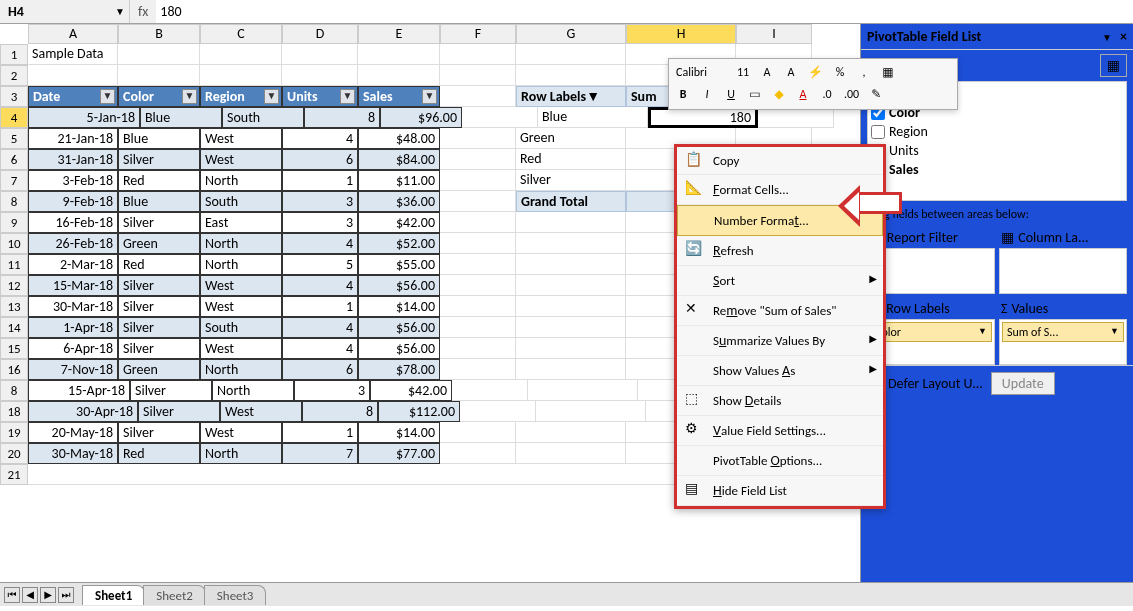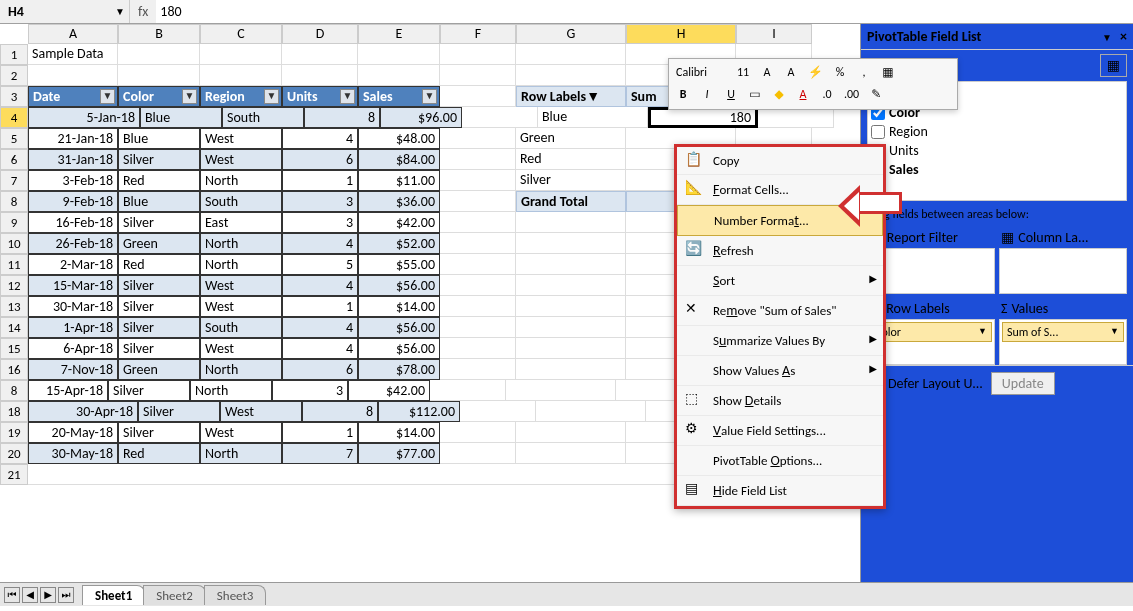--- a/index.html
+++ b/index.html
@@ -281,21 +281,21 @@
    <div class="cell bnd alt" style="width:82px">North</div>
    <div class="cell bnd alt ralign" style="width:76px">6</div>
    <div class="cell bnd alt ralign" style="width:82px">$78.00</div>
    <div class="cell" style="width:76px"></div>
    <div class="cell" style="width:110px"></div>
           <div class="cell" style="width:110px"></div>
    <div class="cell" style="width:76px"></div>
         </div>
         <div class="row">
           <div class="row-h">8</div>
-   <div class="cell bnd ralign" style="width:80px">15-Apr-18</div>
+   <div class="cell bnd ralign" style="width:102px">15-Apr-18</div>
    <div class="cell bnd" style="width:82px">Silver</div>
    <div class="cell bnd" style="width:82px">North</div>
    <div class="cell bnd ralign" style="width:76px">3</div>
    <div class="cell bnd ralign" style="width:82px">$42.00</div>
    <div class="cell" style="width:76px"></div>
    <div class="cell" style="width:110px"></div>
           <div class="cell" style="width:110px"></div>
    <div class="cell" style="width:76px"></div>
         </div>
         <div class="row">

